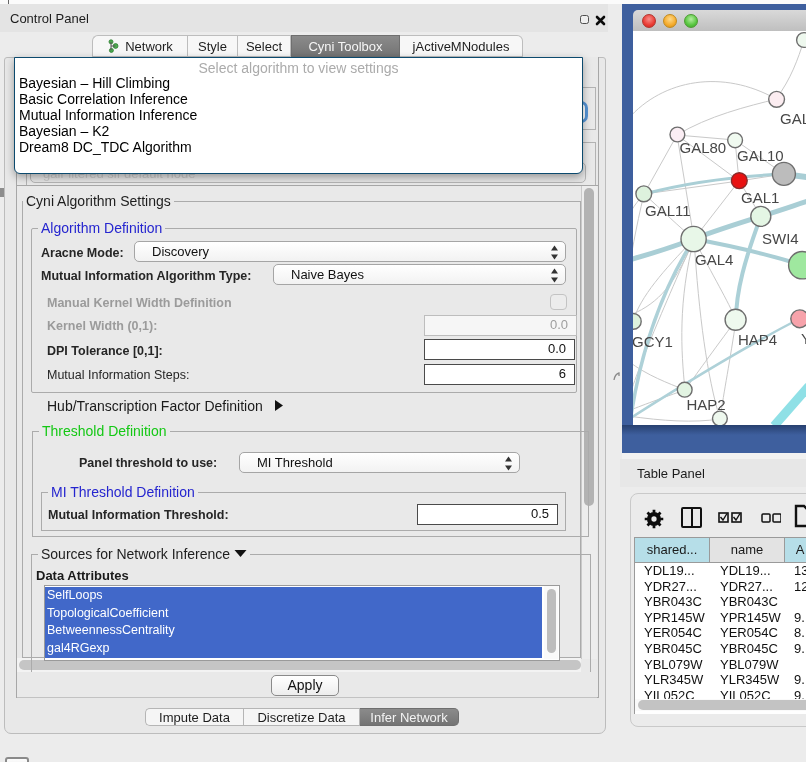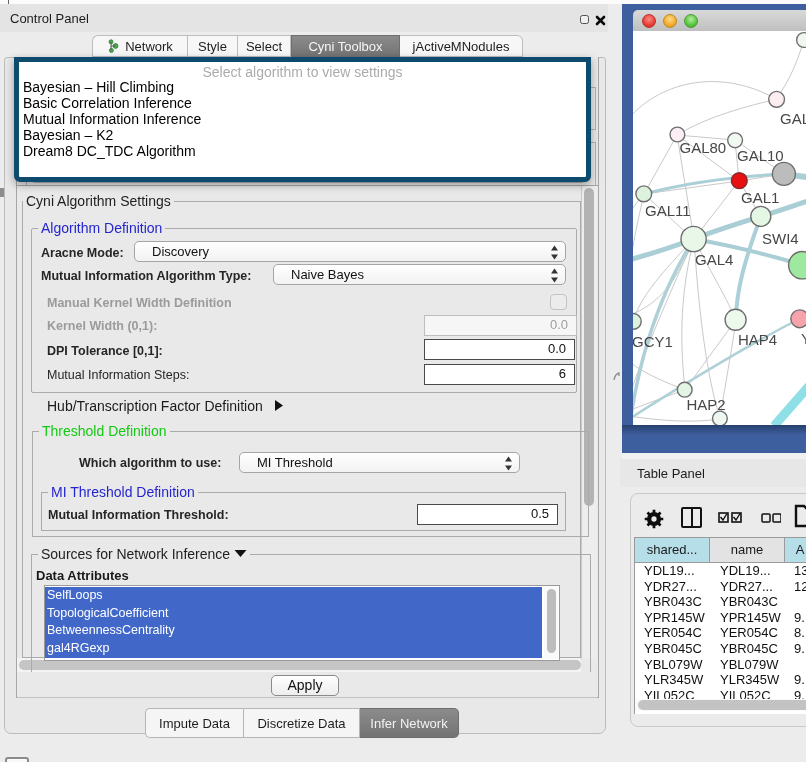--- a/index.html
+++ b/index.html
@@ -89,21 +89,21 @@
 <div class="abs" style="left:424px;top:364px;width:141px;height:18px;background:#fff;border:1.5px solid #4a4a4a;font-size:13px;color:#111;text-align:right;padding:1px 8px 0 0;">6</div>
 
 <div class="abs" style="left:47px;top:398px;font-size:14px;color:#1a1a1a;">Hub/Transcription Factor Definition</div>
 <svg class="abs" style="left:273px;top:399px;" width="12" height="13" viewBox="0 0 12 13">
     <path d="M2 1 L10 6.5 L2 12 Z" fill="#111"></path>
   </svg>
 
 <div class="abs" style="left:32px;top:431px;width:555px;height:104px;border:1px solid #ababab;">
   <span class="fs-title" style="color:#14c814;">Threshold Definition</span>
 </div>
-<div class="abs" style="left:79px;top:456px;font-size:12.5px;font-weight:bold;color:#262626;">Which algorithm to use:</div>
+<div class="abs" style="left:79px;top:456px;font-size:12.5px;font-weight:bold;color:#262626;">Panel threshold to use:</div>
 <div class="abs combo" style="left:239px;top:452px;width:281px;height:21px;">
     <span style="left:17px;" class="ct">MI Threshold</span>
     <svg style="position:absolute;right:6px;top:3px;" width="9" height="15" viewBox="0 0 9 15">
       <path d="M4.5 0.5 L8 5.5 L1 5.5 Z" fill="#333"></path>
       <path d="M4.5 14.5 L8 9.5 L1 9.5 Z" fill="#333"></path>
     </svg>
   </div>
 
 <div class="abs" style="left:41px;top:492px;width:523px;height:37px;border:1px solid #ababab;">
   <span class="fs-title" style="color:#2525cf;">MI Threshold Definition</span>
@@ -125,21 +125,21 @@
     <div style="padding:1px 0 0 2px;height:16.6px;">BetweennessCentrality</div>
     <div style="padding:1px 0 0 2px;height:16.6px;">gal4RGexp</div>
   </div>
   <div style="position:absolute;right:1px;top:0;width:14px;height:73px;background:#fafafa;"></div>
   <div style="position:absolute;right:3px;top:3px;width:9px;height:64px;background:#bdbdbd;border-radius:5px;"></div>
 </div>
 
 <div class="abs" style="left:271px;top:675px;width:66px;height:19px;background:linear-gradient(#ffffff,#ededed);border:1px solid #8a8a8a;border-radius:5px;font-size:14px;color:#111;text-align:center;line-height:19px;">Apply</div>
 <div class="abs" style="left:17px;top:697px;width:580px;height:1px;background:#c2c2c2;"></div>
 
-<div class="abs" style="left:145px;top:708px;height:30px;display:flex;font-size:13px;color:#1d1d1d;">
+<div class="abs" style="left:145px;top:708px;height:18px;display:flex;font-size:13px;color:#1d1d1d;">
   <div style="box-sizing:border-box;width:98px;border:1px solid #b5b5b5;border-right:none;border-radius:5px 0 0 5px;background:#f5f5f5;display:flex;align-items:center;justify-content:center;">Impute Data</div>
   <div style="box-sizing:border-box;width:117px;border:1px solid #b5b5b5;background:#f5f5f5;display:flex;align-items:center;justify-content:center;">Discretize Data</div>
   <div style="box-sizing:border-box;width:99px;border:1px solid #6f6f6f;border-left:none;border-radius:0 5px 5px 0;background:linear-gradient(#8b8b8b,#747474);color:#f3f3f3;display:flex;align-items:center;justify-content:center;">Infer Network</div>
 </div>
 
 <div class="abs" style="left:5px;top:757px;width:20px;height:10px;border:2px solid #8a8a8a;border-radius:3px 3px 0 0;background:linear-gradient(#fdfdfd,#e8e8e8);"></div>
 
 <svg class="abs" style="left:612px;top:370px;" width="10" height="12" viewBox="0 0 10 12">
     <path d="M2 10 Q3 4 7 3 L7 6" fill="none" stroke="#8a8a8a" stroke-width="1.3"></path>
   </svg>
@@ -308,21 +308,21 @@
     <div style="height:15.6px;position:relative;">
         <span style="position:absolute;left:9px;">YIL052C</span>
         <span style="position:absolute;left:85px;">YIL052C</span>
         <span style="position:absolute;left:159px;">9.</span>
       </div>
   </div>
   <div style="position:absolute;left:0px;top:161px;width:180px;height:12px;background:#fafafa;"></div>
   <div style="position:absolute;left:3px;top:162px;width:176px;height:10px;background:#c3c3c3;border-radius:5px;"></div>
 </div>
 
-<div class="abs" style="left:14px;top:57px;width:567px;height:115px;background:#fff;border:5px solid #0c4a6e;border-radius:0 0 6px 6px;box-shadow:0 3px 8px rgba(0,0,0,0.35);">
+<div class="abs" style="left:14px;top:57px;width:567px;height:115px;background:#fff;border:1px solid #0c4a6e;border-radius:0 0 6px 6px;box-shadow:0 3px 8px rgba(0,0,0,0.35);">
   <div style="position:absolute;left:0;top:2px;width:100%;text-align:center;font-size:14px;color:#ababab;">Select algorithm to view settings</div>
   <div style="position:absolute;left:4px;top:17px;font-size:14px;color:#000;line-height:16px;">
     <div>Bayesian – Hill Climbing</div>
     <div>Basic Correlation Inference</div>
     <div>Mutual Information Inference</div>
     <div>Bayesian – K2</div>
     <div>Dream8 DC_TDC Algorithm</div>
   </div>
 </div>
 

